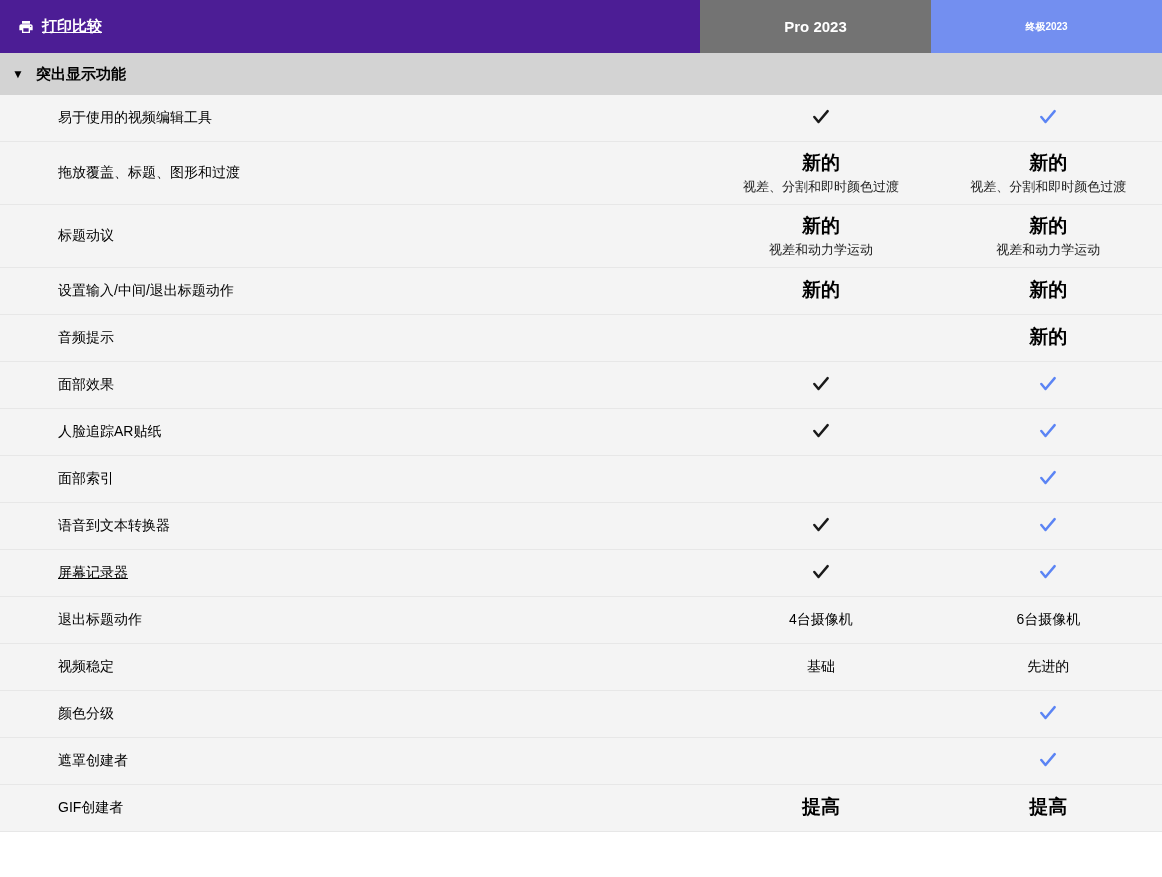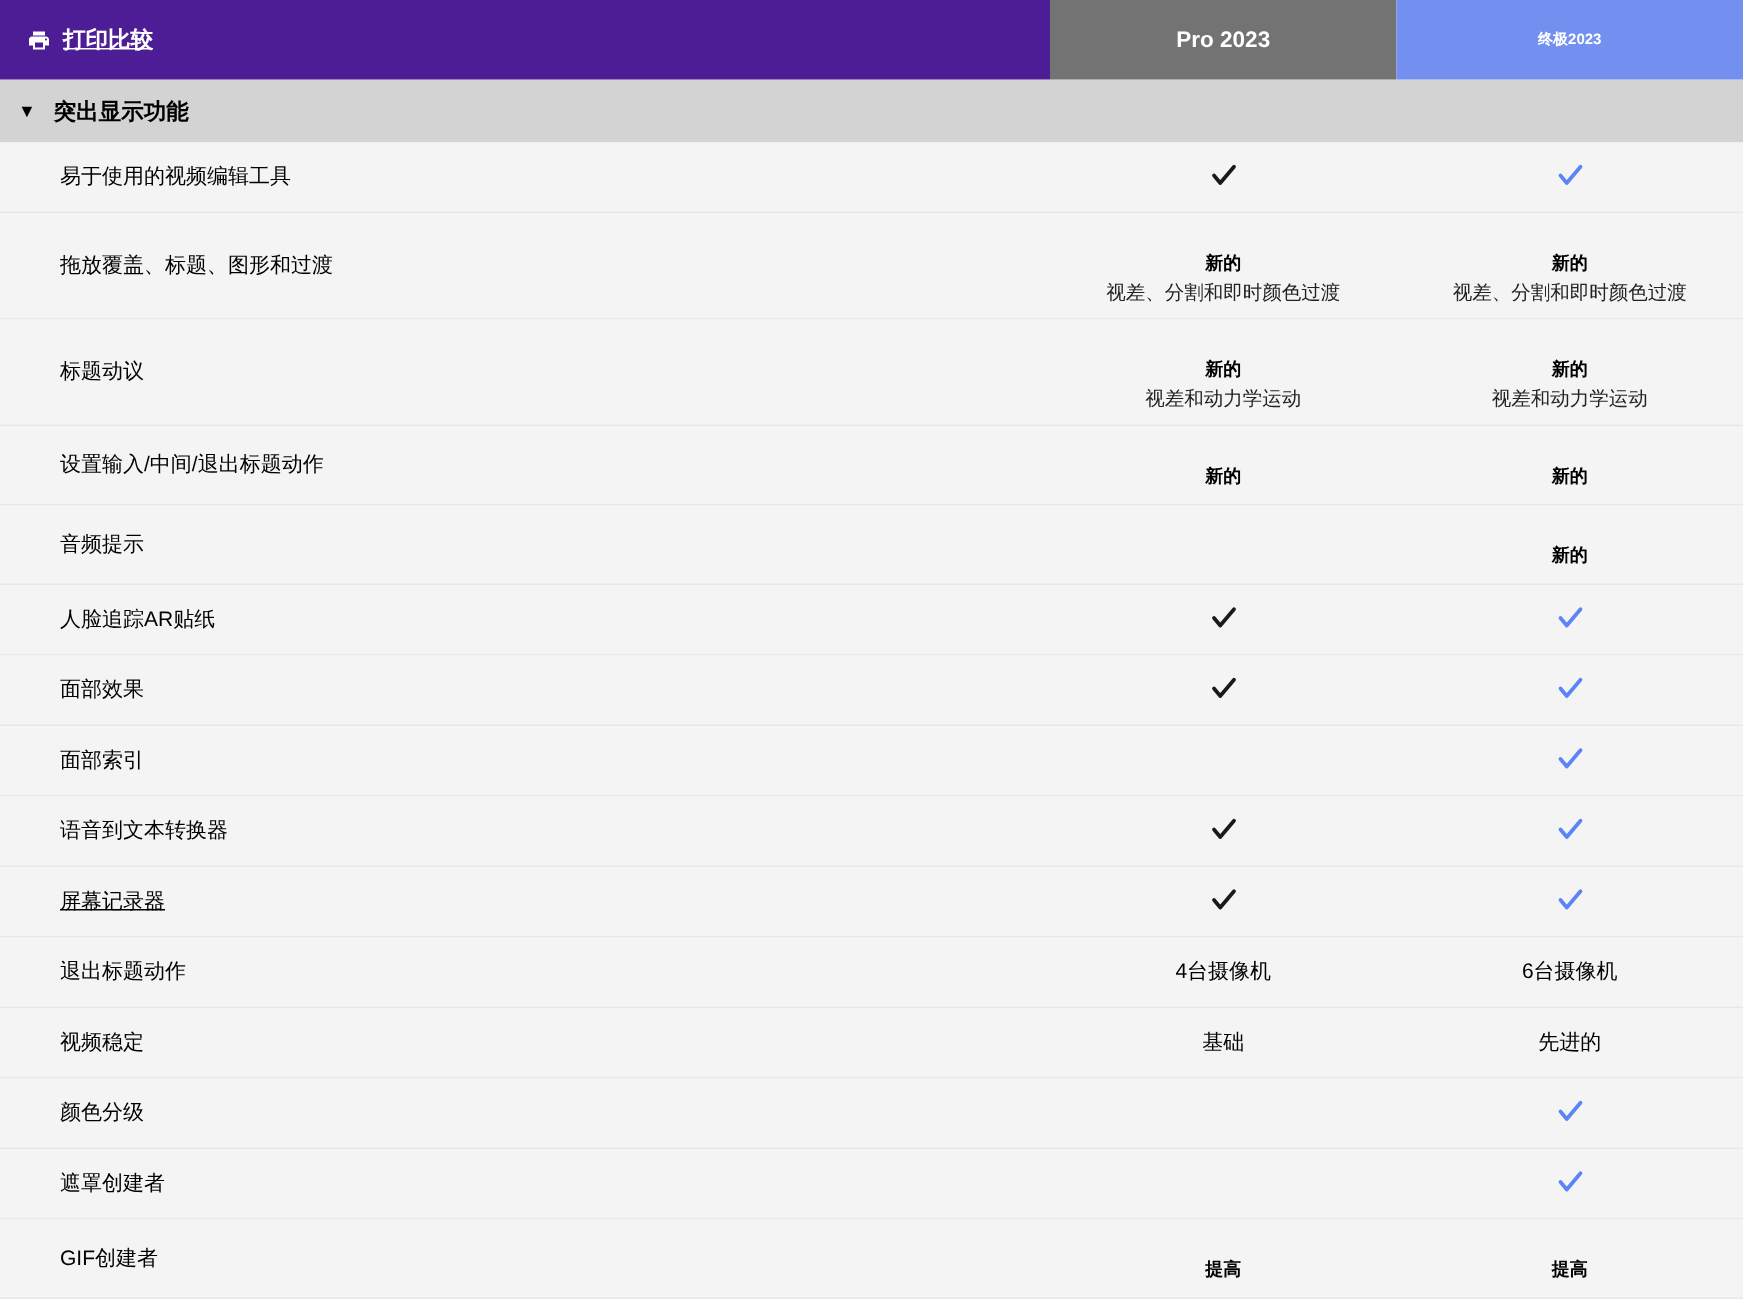--- a/index.html
+++ b/index.html
@@ -6,25 +6,25 @@
 body { font-family: -apple-system, BlinkMacSystemFont, "Segoe UI", Arial, sans-serif; font-size: 14px; color: #000; background: #fff; }
 .table { width: 1162px; border-collapse: collapse; }
 .header-row { display: flex; }
 .print-cell { width: 700px; background: #4c1d95; color: #fff; display: flex; align-items: center; padding: 15px 18px; height: 53px; font-weight: bold; font-size: 15px; cursor: pointer; }
 .print-cell svg { margin-right: 8px; }
 .print-cell span { text-decoration: underline; }
 .col-pro { width: 231px; background: #737373; color: #fff; text-align: center; line-height: 53px; font-weight: bold; font-size: 15px; }
 .col-ultimate { width: 231px; background: #738ff0; color: #fff; text-align: center; line-height: 53px; font-weight: bold; font-size: 10px; }
 .section-row { background: #d3d3d3; display: flex; align-items: center; height: 42px; padding: 0 12px; font-weight: bold; font-size: 15px; cursor: pointer; }
 .section-row .arrow { margin-right: 12px; font-size: 12px; }
-.row { display: flex; border-bottom: 1px solid #e7e7e7; background: #f4f4f4; min-height: 44px; }
+.row { display: flex; border-bottom: 1px solid #e7e7e7; background: #f4f4f4; min-height: 44px; padding-left: 18px; }
 .row:nth-of-type(odd) { }
 .feature-cell { width: 700px; display: flex; align-items: center; padding: 14px 0 14px 40px; font-weight: 500; font-size: 14px; }
 .val-cell { width: 231px; display: flex; flex-direction: column; align-items: center; justify-content: center; text-align: center; padding: 8px 6px; font-size: 14px; }
-.val-cell .bold { font-weight: bold; font-size: 12px; margin-bottom: 2px; margin-top: 17px; }
+.val-cell .bold { font-weight: bold; font-size: 19px; margin-bottom: 2px; }
 .val-cell .sub { font-size: 13px; color: #222; }
 .check-black svg path { stroke: #1a1a1a; }
 .check-blue svg path { stroke: #5b84f4; }
 .underline { text-decoration: underline; }
 svg.check { width: 20px; height: 20px; }
 </style>
 </head>
 <body>
 
 <div class="table">
@@ -101,36 +101,36 @@
         <div class="feature-cell">
           <span>音频提示</span>
         </div>
         <div class="val-cell"></div>
         <div class="val-cell">
           <span class="bold">新的</span>
         </div>
       </div>
       <div class="row">
         <div class="feature-cell">
+          <span>面部效果</span>
+        </div>
+        <div class="val-cell">
+          <span class="check-black"><svg class="check" viewBox="0 0 24 24" fill="none">
+              <path d="M4 12l5 6L20 5" stroke-width="3" stroke-linecap="round" stroke-linejoin="round"></path>
+            </svg></span>
+        </div>
+        <div class="val-cell">
+          <span class="check-blue"><svg class="check" viewBox="0 0 24 24" fill="none">
+              <path d="M4 12l5 6L20 5" stroke-width="3" stroke-linecap="round" stroke-linejoin="round"></path>
+            </svg></span>
+        </div>
+      </div>
+      <div class="row">
+        <div class="feature-cell">
           <span>人脸追踪AR贴纸</span>
-        </div>
-        <div class="val-cell">
-          <span class="check-black"><svg class="check" viewBox="0 0 24 24" fill="none">
-              <path d="M4 12l5 6L20 5" stroke-width="3" stroke-linecap="round" stroke-linejoin="round"></path>
-            </svg></span>
-        </div>
-        <div class="val-cell">
-          <span class="check-blue"><svg class="check" viewBox="0 0 24 24" fill="none">
-              <path d="M4 12l5 6L20 5" stroke-width="3" stroke-linecap="round" stroke-linejoin="round"></path>
-            </svg></span>
-        </div>
-      </div>
-      <div class="row">
-        <div class="feature-cell">
-          <span>面部效果</span>
         </div>
         <div class="val-cell">
           <span class="check-black"><svg class="check" viewBox="0 0 24 24" fill="none">
               <path d="M4 12l5 6L20 5" stroke-width="3" stroke-linecap="round" stroke-linejoin="round"></path>
             </svg></span>
         </div>
         <div class="val-cell">
           <span class="check-blue"><svg class="check" viewBox="0 0 24 24" fill="none">
               <path d="M4 12l5 6L20 5" stroke-width="3" stroke-linecap="round" stroke-linejoin="round"></path>
             </svg></span>

